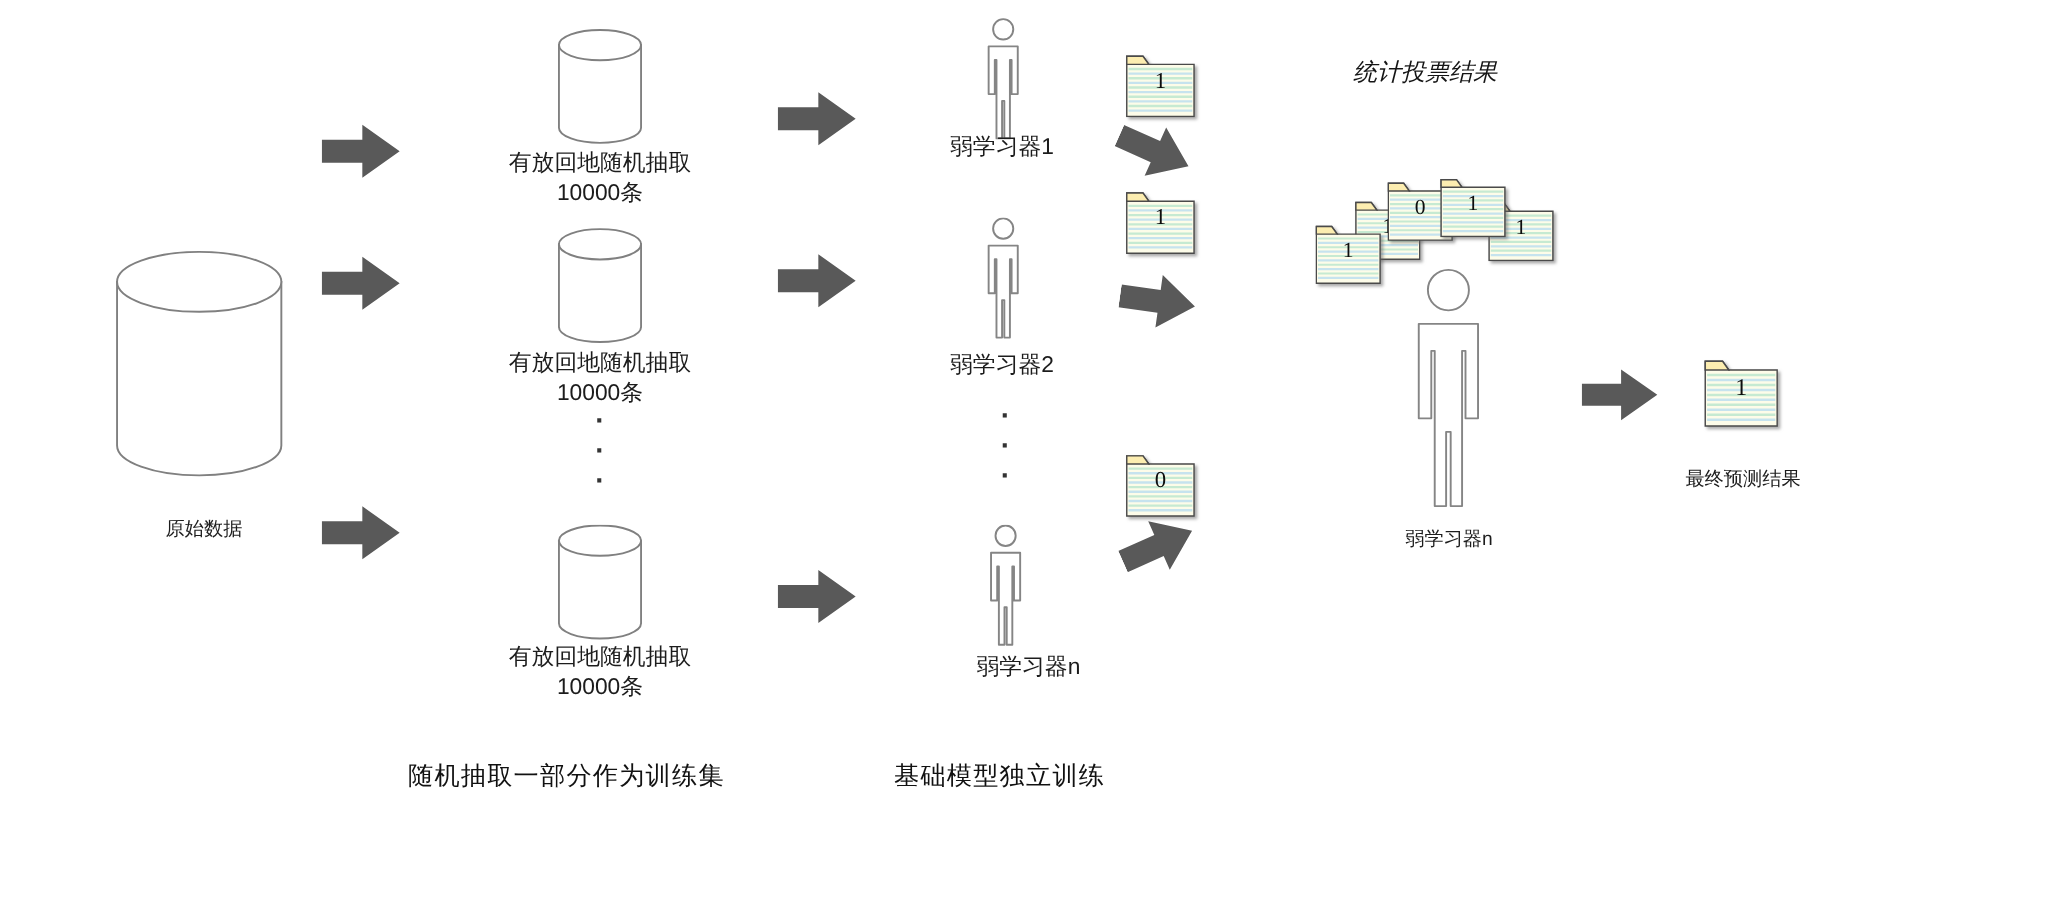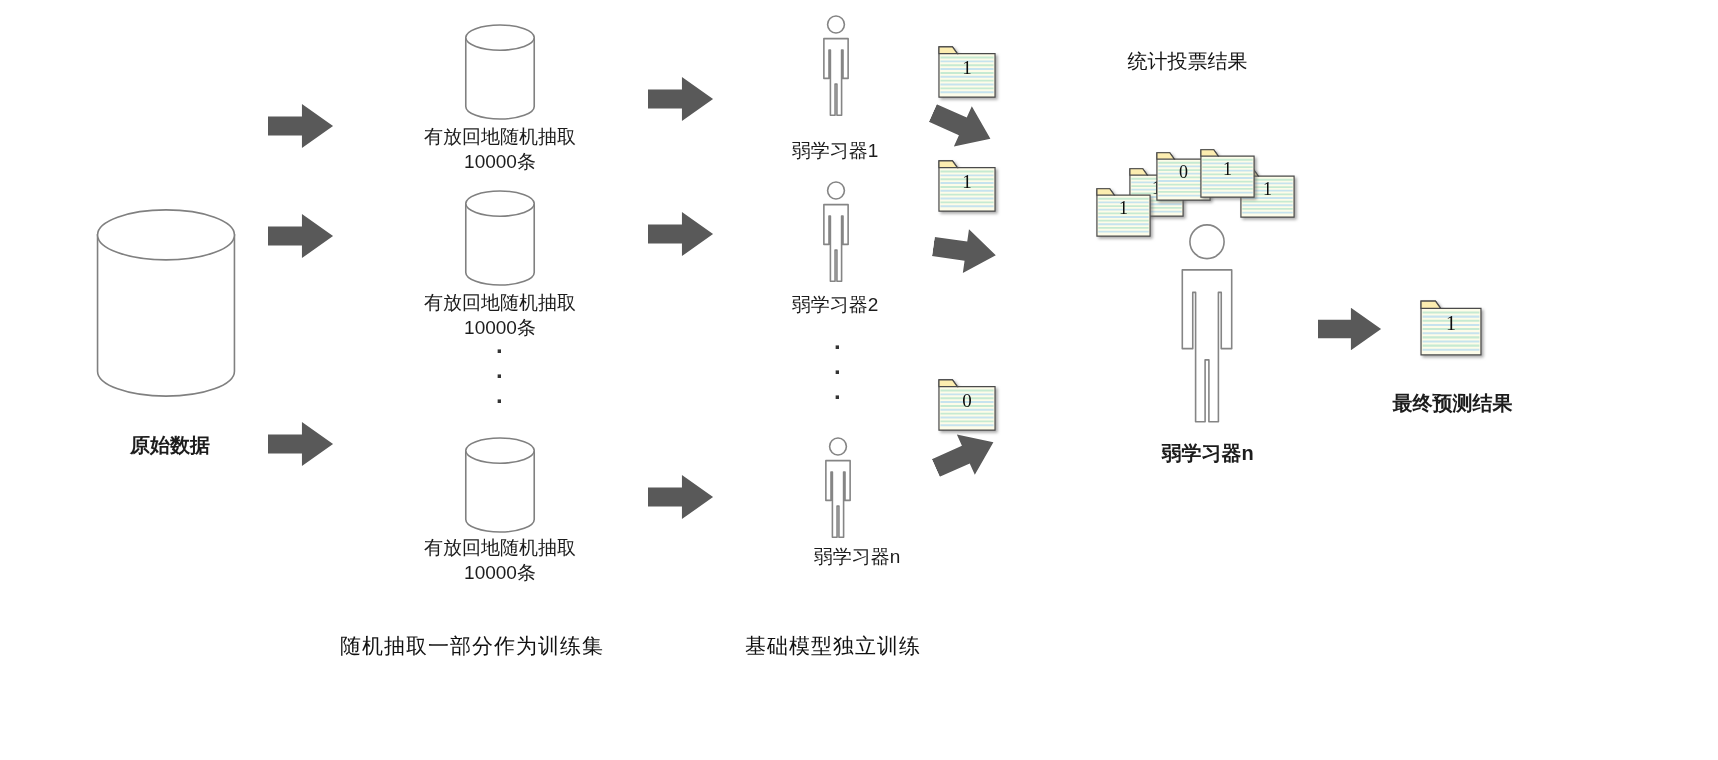--- a/index.html
+++ b/index.html
@@ -3,28 +3,28 @@
 <meta charset="utf-8">
 <style>
   * { margin:0; padding:0; box-sizing:border-box; }
   html,body { background:#ffffff; }
   body { font-family:"Liberation Sans","DejaVu Sans",sans-serif; color:#1f1f1f; }
   .canvas { position:relative; width:1718px; height:760px; background:#ffffff; overflow:hidden; }
   .shape { position:absolute; }
   .shape svg { display:block; width:100%; height:100%; }
   .lbl { position:absolute; text-align:center; line-height:1.3; color:#1c1c1c; }
   .fs17 { font-size:19px; }
-  .fs20 { font-size:20px;font-weight:bold; }
+  .fs20 { font-size:16px; }
   .caption { position:absolute; text-align:center; font-size:21px; color:#111111; letter-spacing:1px; }
   .dots { position:absolute; white-space:pre-line; text-align:center; font-size:24px; line-height:25px; color:#333333; font-weight:bold; }
   .doc { position:absolute; }
   .doc svg { display:block; filter:drop-shadow(2px 2.5px 1.5px rgba(100,100,100,0.55)); }
   .doc-num { position:absolute; left:0; right:0; text-align:center;
              font-family:"Liberation Serif","DejaVu Serif",serif; color:#0d0d0d; }
-  .vtitle { position:absolute; text-align:center; font-size:20px; line-height:1.5; color:#141414; }
+  .vtitle { position:absolute; text-align:center; font-size:20px; line-height:1.5; color:#141414;font-style:italic; }
 </style>
 </head>
 <body>
 
 <svg width="0" height="0" style="position:absolute" aria-hidden="true">
   <defs>
     <symbol id="sym-cylinder" viewBox="0 0 80 100" preserveAspectRatio="none">
       <path d="M3,14 L3,85 A37,13 0 0 0 77,85 L77,14 Z" fill="#ffffff" stroke="#808080" stroke-width="1.6" vector-effect="non-scaling-stroke"></path>
       <ellipse cx="40" cy="14" rx="37" ry="13" fill="#ffffff" stroke="#808080" stroke-width="1.6" vector-effect="non-scaling-stroke"></ellipse>
     </symbol>
@@ -130,21 +130,21 @@
       <svg viewBox="0 0 70 50" preserveAspectRatio="none">
         <use href="#sym-arrow"></use>
       </svg>
     </div>
 
   <div class="shape" style="left:808px;top:15px;width:56px;height:106px">
       <svg viewBox="0 0 60 112" preserveAspectRatio="none">
         <use href="#sym-person"></use>
       </svg>
     </div>
-  <div class="lbl fs17" style="left:750px;top:139px;width:170px">弱学习器1</div>
+  <div class="lbl fs17" style="left:750px;top:111px;width:170px">弱学习器1</div>
 
   <div class="shape" style="left:808px;top:181px;width:56px;height:106px">
       <svg viewBox="0 0 60 112" preserveAspectRatio="none">
         <use href="#sym-person"></use>
       </svg>
     </div>
   <div class="lbl fs17" style="left:750px;top:293px;width:170px">弱学习器2</div>
 
   <div class="dots" style="left:818px;top:334px;width:40px">·
 ·

